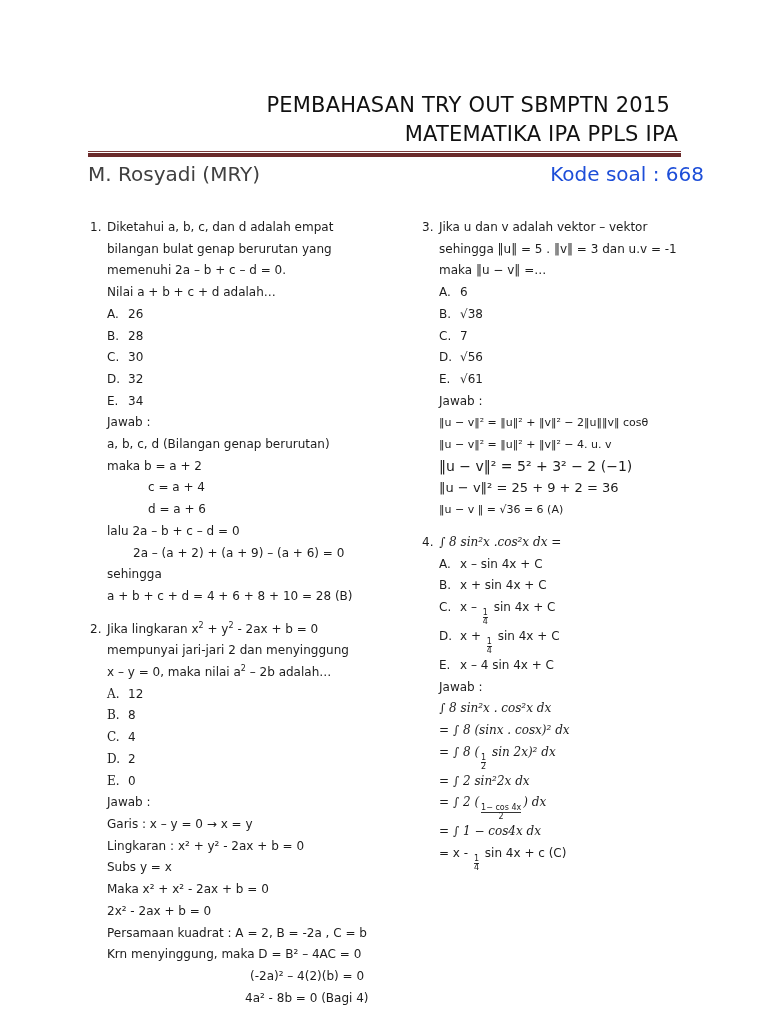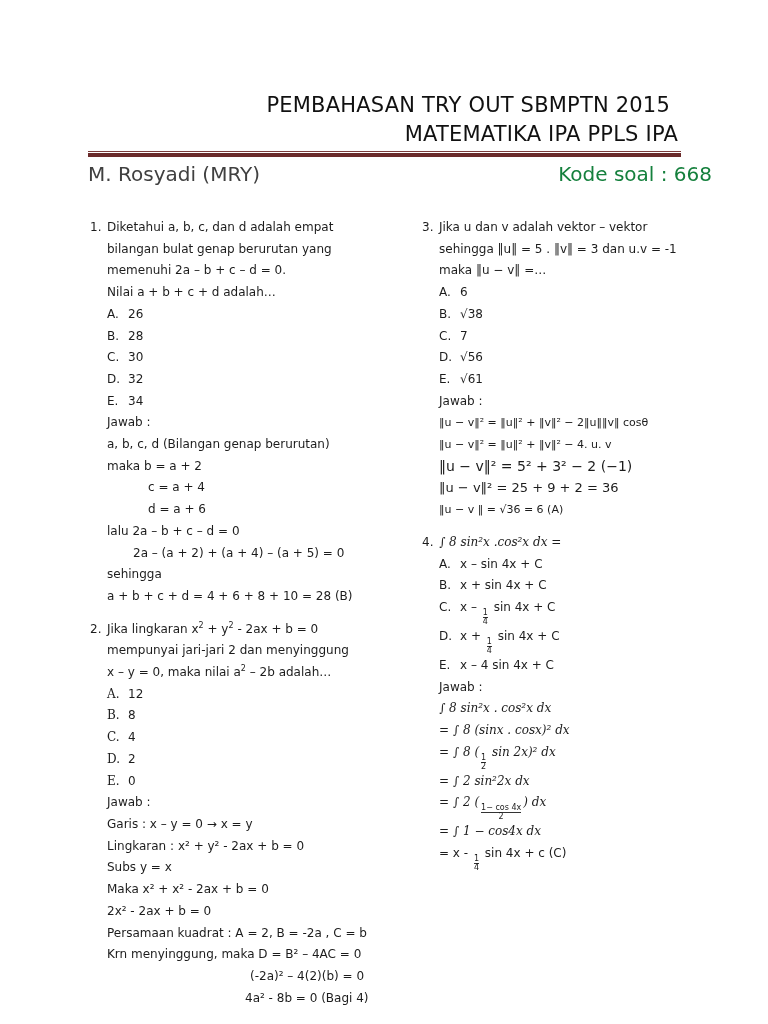--- a/index.html
+++ b/index.html
@@ -4,21 +4,21 @@
 <style>
   html, body { margin:0; padding:0; }
   body { width:768px; height:1024px; background:#ffffff; position:relative; overflow:hidden;
          font-family:"DejaVu Sans", sans-serif; color:#1a1a1a; }
   .title { position:absolute; left:0; width:656px; text-align:right; font-size:21px; letter-spacing:0.2px; color:#111;margin-left:14px; }
   #t1 { top:93px; }
   #t2 { top:122px; left:8px; }
   .rule-thin { position:absolute; left:88px; width:593px; top:151px; height:1px; background:#7a3a3a; }
   .rule-thick { position:absolute; left:88px; width:593px; top:153px; height:4px; background:#6b2b2b; }
   .author { position:absolute; left:88px; top:162px; font-size:20px; color:#404040; }
-  .kode { position:absolute; right:56px; top:162px; font-size:20px; color:#15803d; }
+  .kode { position:absolute; right:64px; top:162px; font-size:20px; color:#1d4ed8; }
   .col { position:absolute; font-size:12px; line-height:21.7px; color:#1c1c1c; }
   #col1 { left:90px; top:217px; width:290px; }
   #col2 { left:422px; top:217px; width:290px; }
   .q { display:flex; }
   .qnum { width:17px; flex:none; }
   .in { padding-left:17px; white-space:nowrap; }
   .in2 { padding-left:58px; white-space:nowrap; }
   .opt { padding-left:17px; white-space:nowrap; }
   .opt .l { display:inline-block; width:21px; }
   .serif .l { font-family:"DejaVu Serif", serif; }
@@ -52,21 +52,21 @@
     <div class="opt"><span class="l">B.</span><span>28</span></div>
     <div class="opt"><span class="l">C.</span><span>30</span></div>
     <div class="opt"><span class="l">D.</span><span>32</span></div>
     <div class="opt"><span class="l">E.</span><span>34</span></div>
     <div class="in">Jawab :</div>
     <div class="in">a, b, c, d (Bilangan genap berurutan)</div>
     <div class="in">maka b = a + 2</div>
     <div class="in2">c = a + 4</div>
     <div class="in2">d = a + 6</div>
     <div class="in">lalu 2a – b + c – d = 0</div>
-    <div class="in" style="padding-left:43px">2a – (a + 2) + (a + 4) – (a + 5) = 0</div>
+    <div class="in" style="padding-left:43px">2a – (a + 2) + (a + 9) – (a + 6) = 0</div>
     <div class="in">sehingga</div>
     <div class="in">a + b + c + d = 4 + 6 + 8 + 10 = 28 (B)</div>
   </div>
   <div class="spacer"></div>
   <div>
     <div class="q">
         <span class="qnum">2.</span>
         <span><span>Jika lingkaran x</span><sup>2</sup><span> + y</span><sup>2</sup><span> - 2ax + b = 0</span></span>
       </div>
     <div class="in">mempunyai jari-jari 2 dan menyinggung</div>

